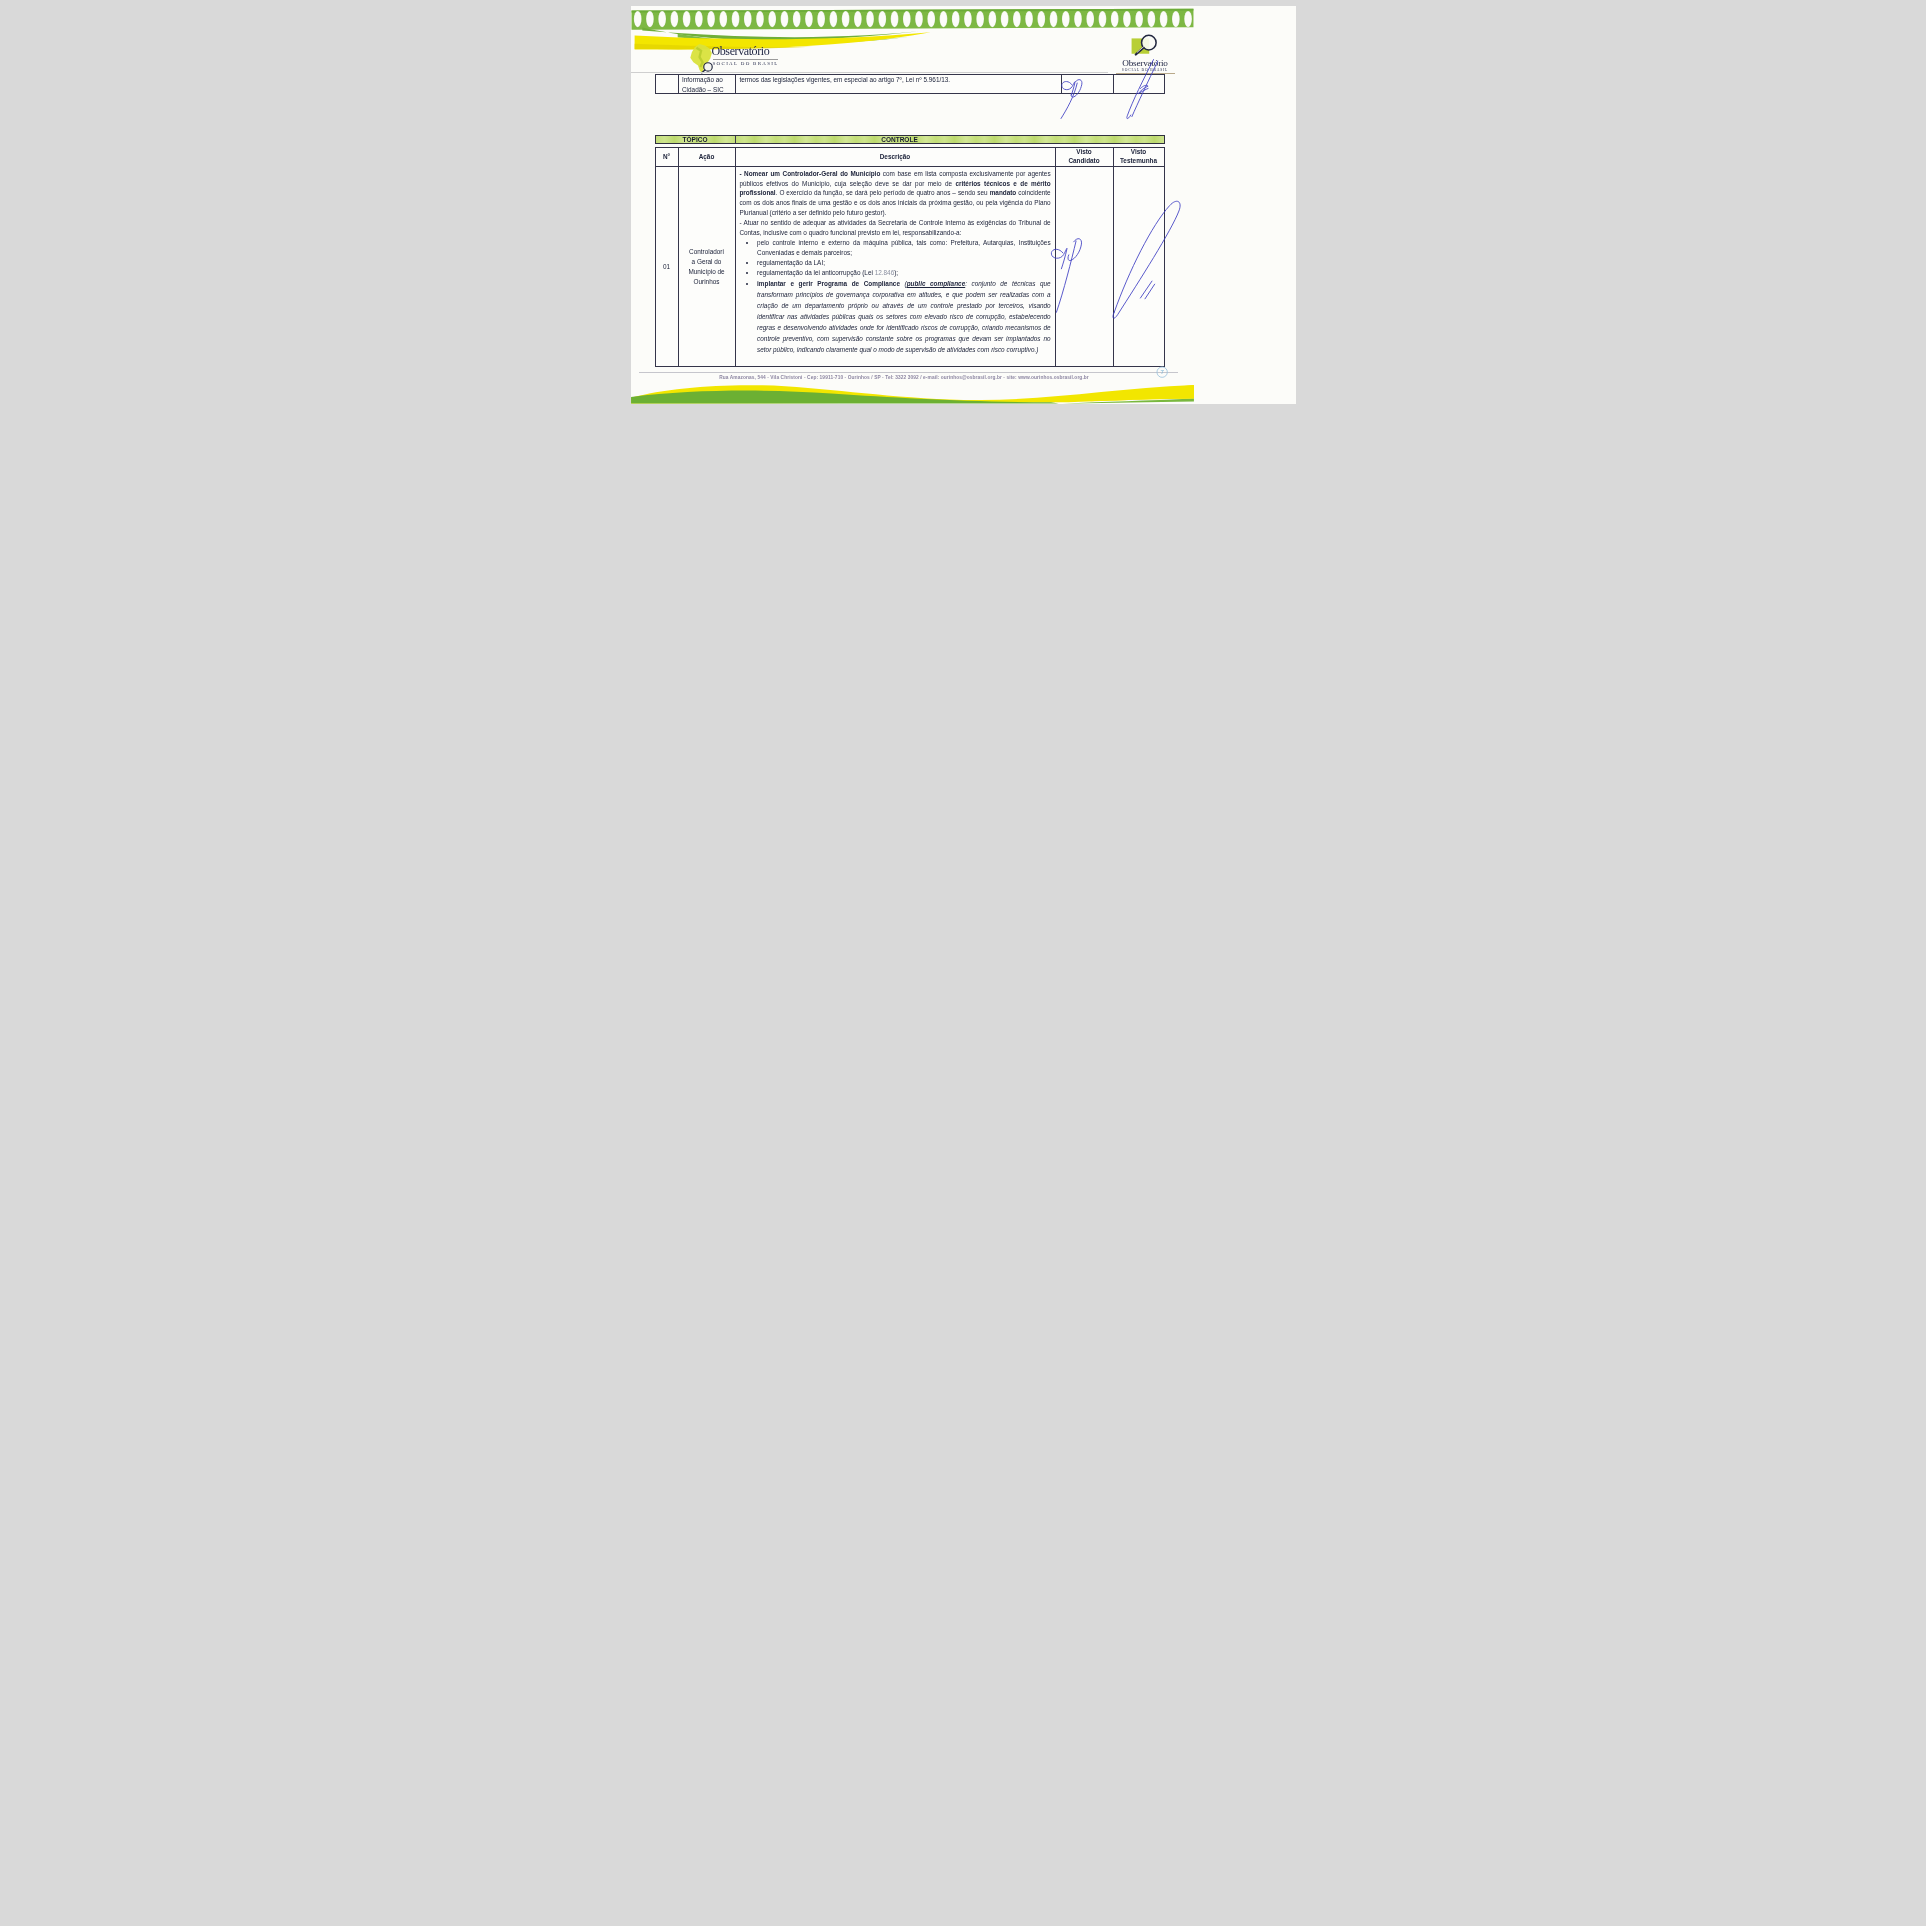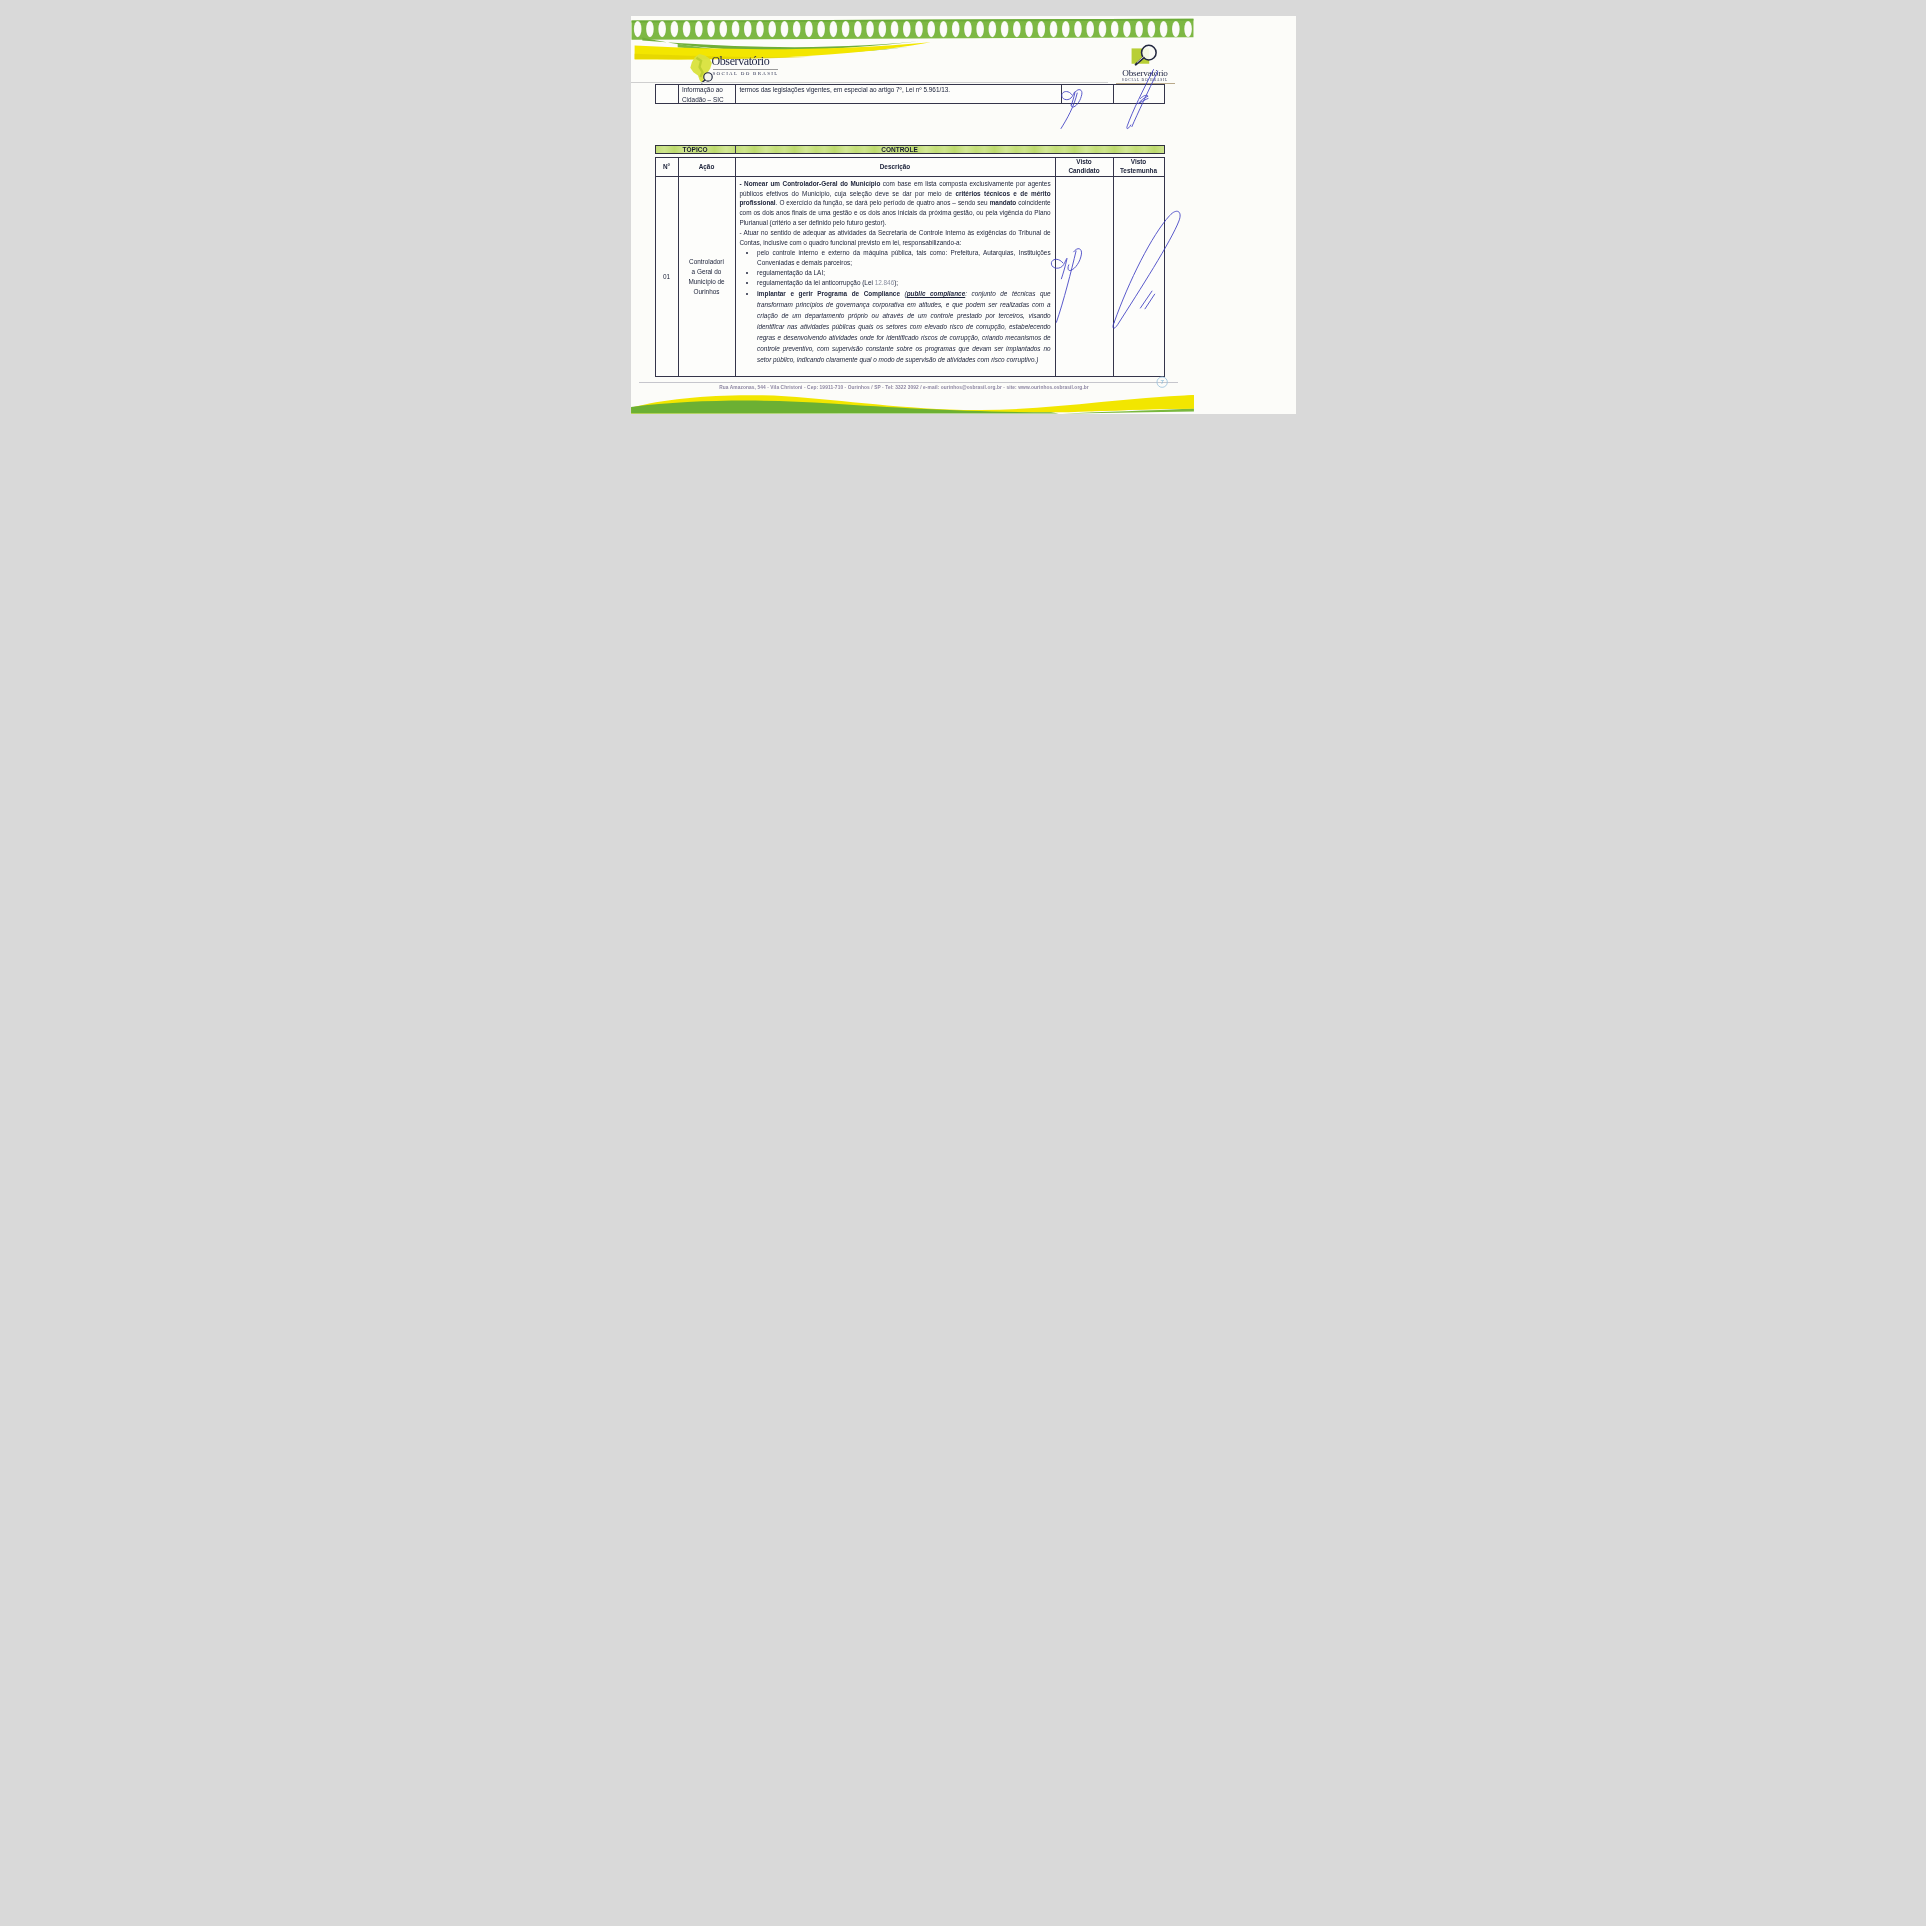--- a/index.html
+++ b/index.html
@@ -1,17 +1,17 @@
 <!DOCTYPE html>
 <html style="font-size:6.2px"><head>
 <meta charset="utf-8">
 <style>
   html,body{margin:0;padding:0;background:#d9d9d9;}
   .page{
-    position:relative;width:665px;height:398px;margin:16px auto;
+    position:relative;width:665px;height:398px;margin:6px auto;
     background:#fcfcf9;overflow:hidden;
     font-family:"Liberation Sans",sans-serif;color:#20263d;
   }
   .abs{position:absolute;}
   svg{display:block;}
   .pre{white-space:pre-line;}
 
   
   #topband{left:0;top:0;width:563px;height:50px;}
 

